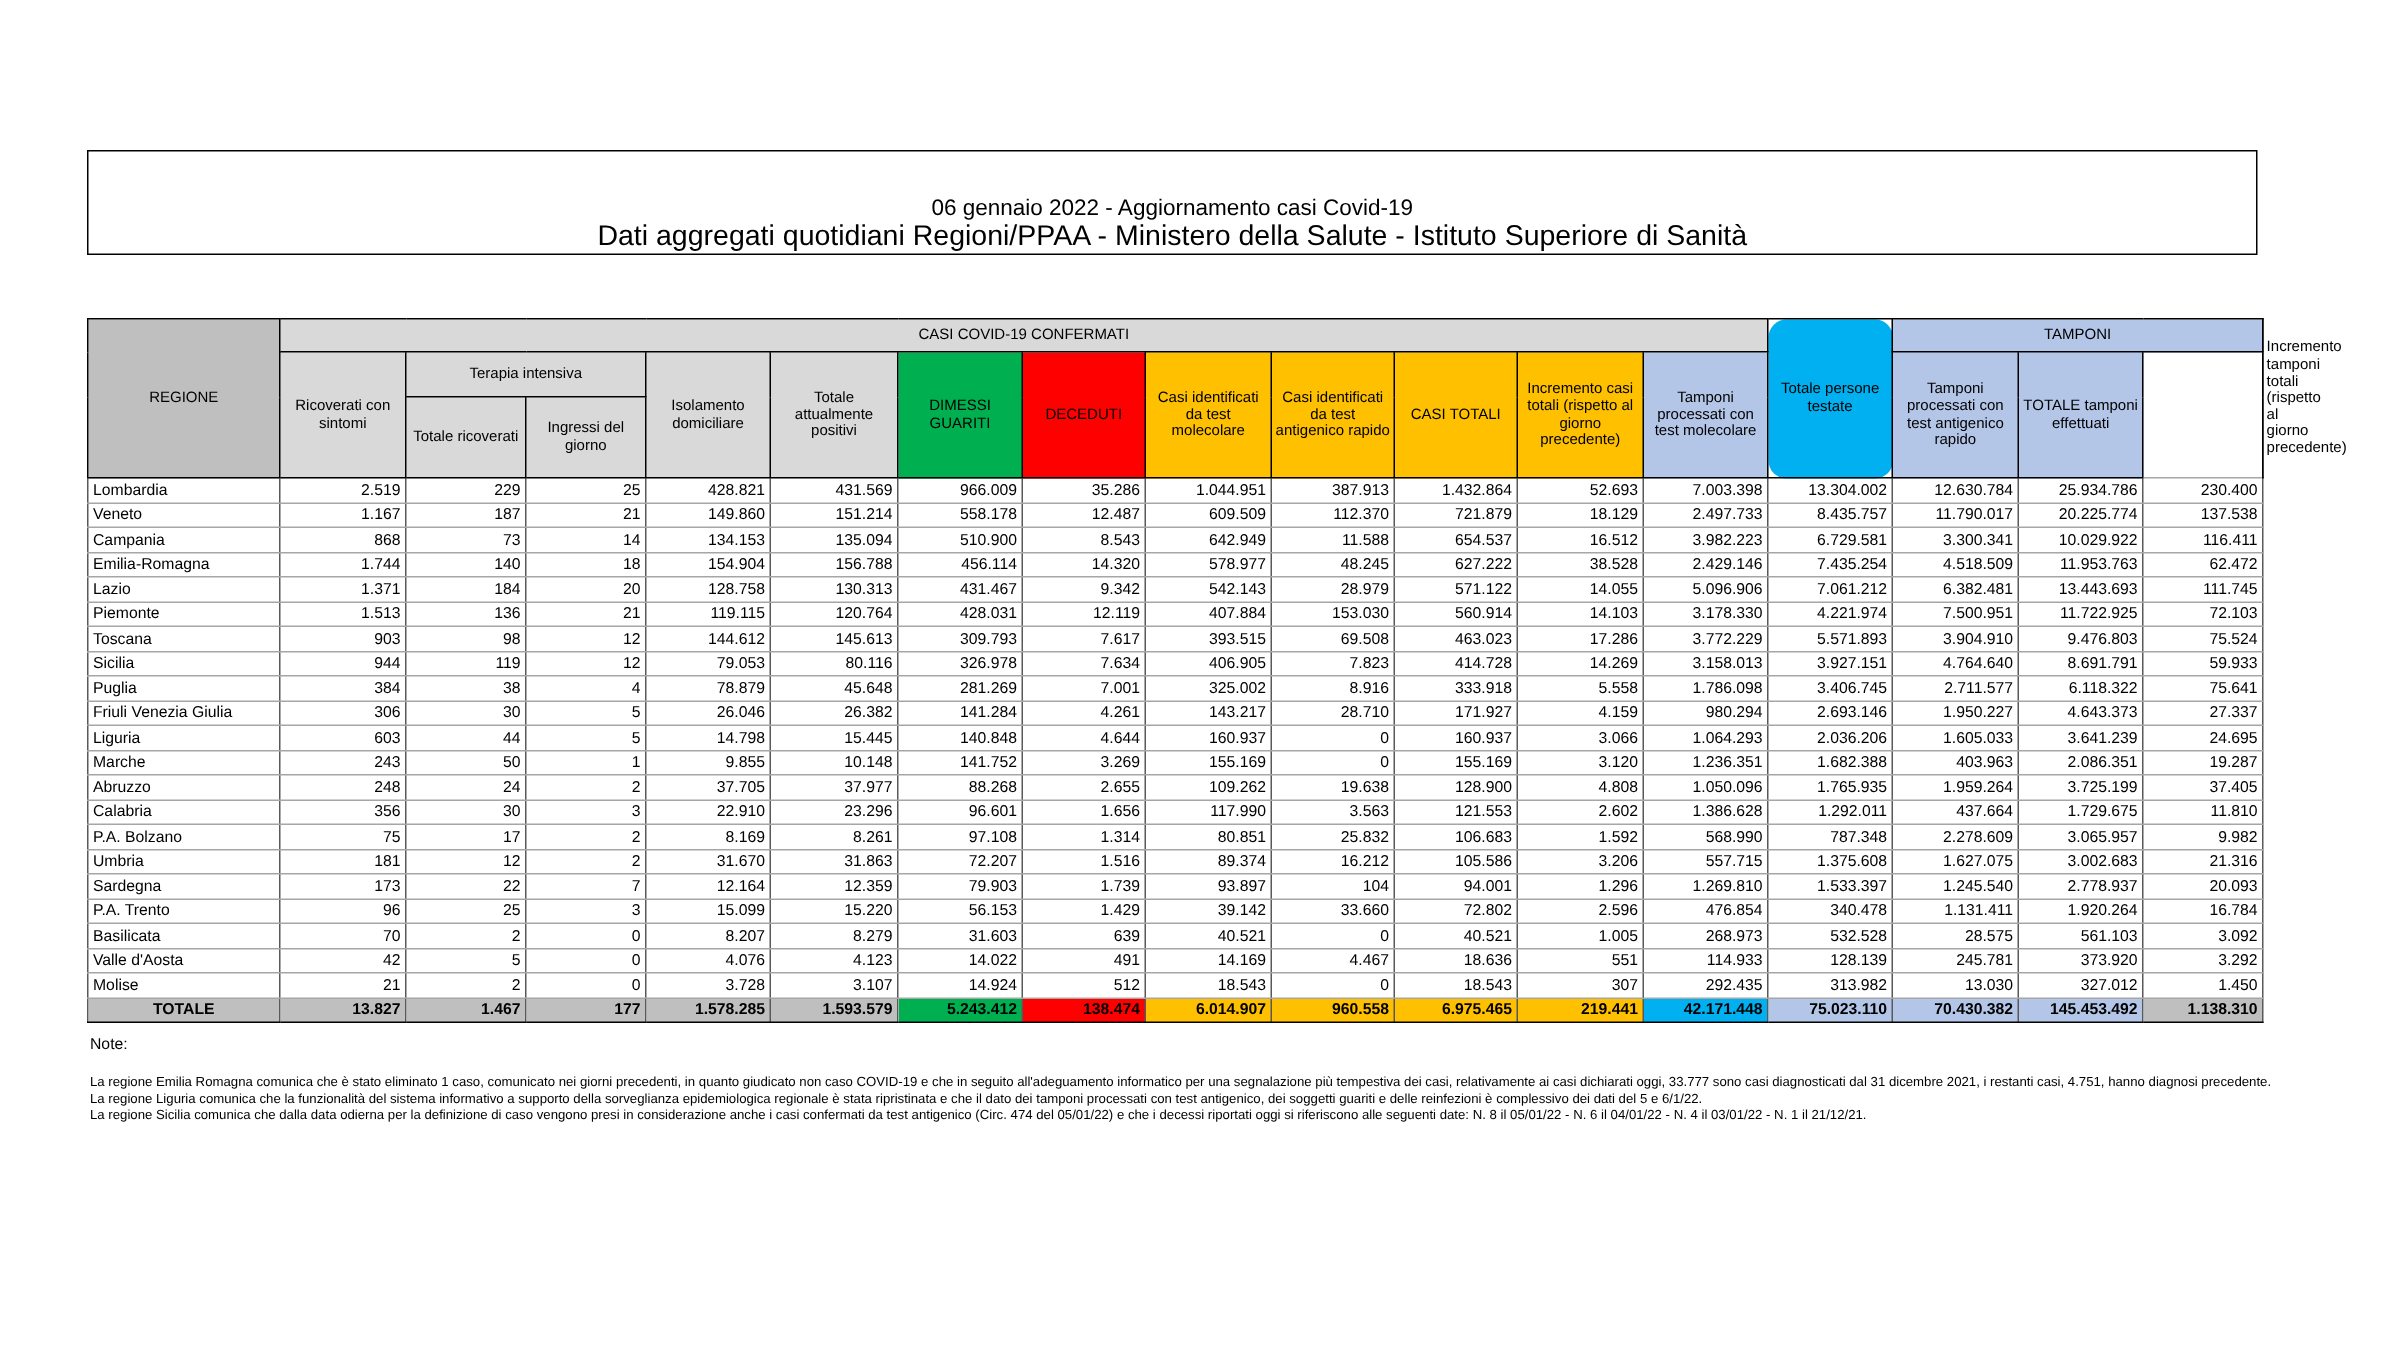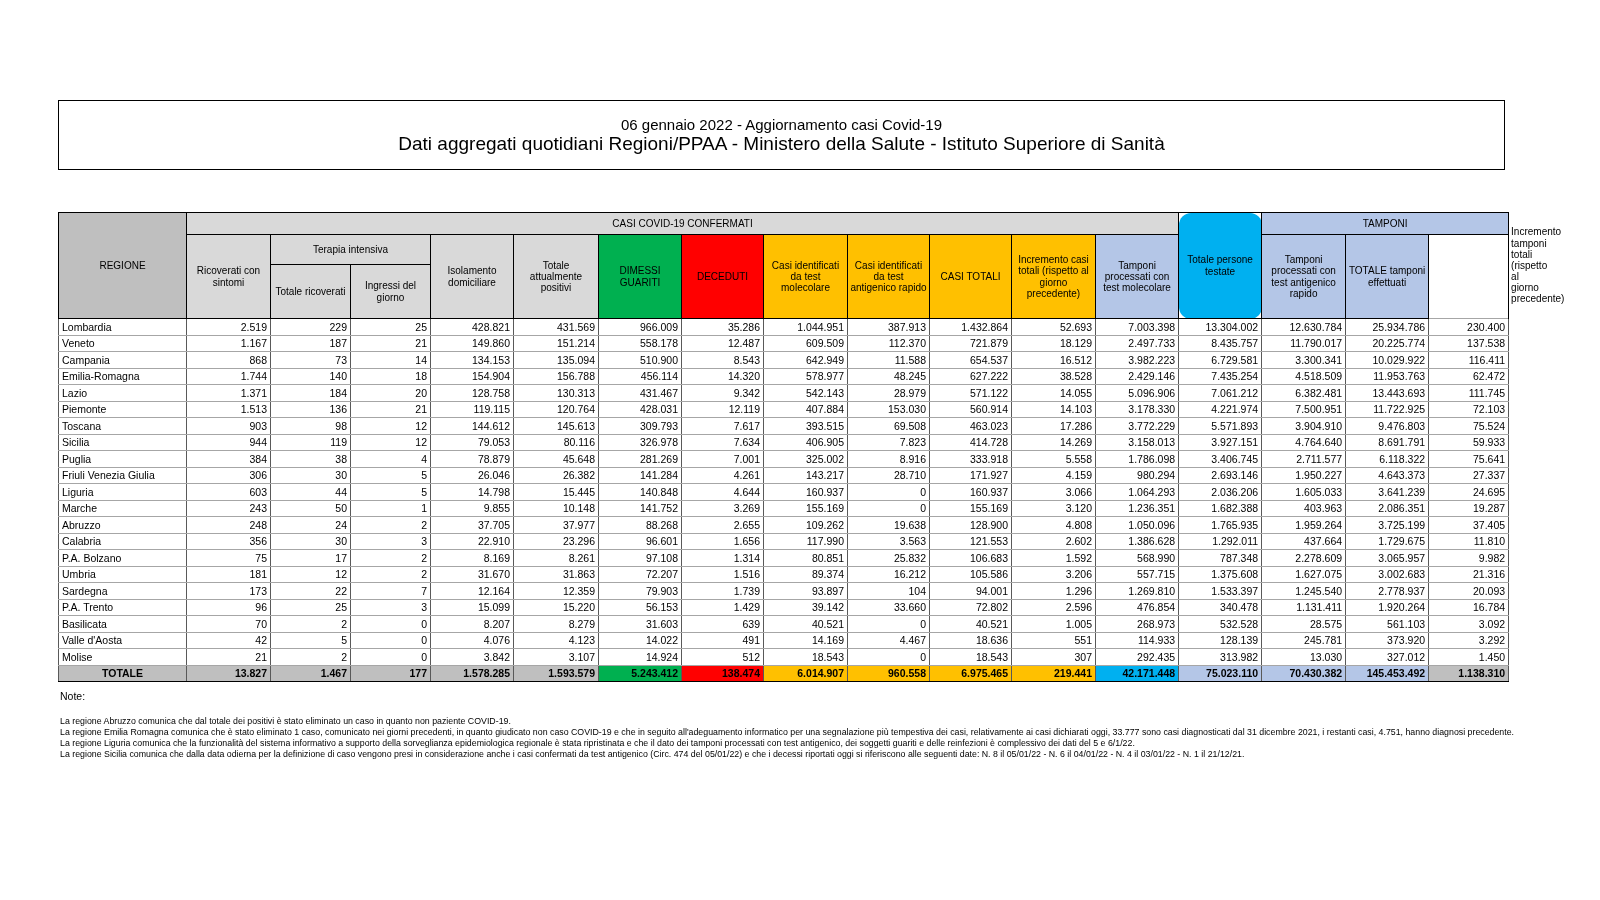--- a/index.html
+++ b/index.html
@@ -1,20 +1,20 @@
 <!DOCTYPE html>
 <html style="--hgray: #bfbfbf; --hlite: #d9d9d9; --green: #00b050; --red: #ff0000; --gold: #ffc000; --cyan: #00b0f0; --blue: #b4c6e7;"><head>
 <meta charset="utf-8">
 <style>
   html,body{margin:0;padding:0;background:#fff;}
   .page{position:relative;width:1600px;height:900px;background:#ffffff;
         font-family:"Liberation Sans",sans-serif;color:#000;}
   .title-box{position:absolute;left:58px;top:100px;width:1445px;height:68px;
              border:1px solid #000;display:flex;flex-direction:column;
-             justify-content:center;align-items:center;}
+             justify-content:flex-end;align-items:center;}
   .title-box .t1{font-size:15px;}
   .title-box .t2{font-size:19px;}
   table.covid{position:absolute;left:58px;top:212px;border-collapse:collapse;
               table-layout:fixed;width:1450px;font-size:10.5px;}
   table.covid th{border:1px solid #000;font-weight:normal;text-align:center;
                  vertical-align:middle;padding:1px 2px;font-size:10px;line-height:1.12;}
   table.covid td{border-left:1px solid #595959;border-right:1px solid #595959;
                  border-top:1px solid #a6a6a6;border-bottom:1px solid #a6a6a6;
                  padding:0 3px;height:15.5px;white-space:nowrap;overflow:hidden;}
   tr.band1{height:22px;} tr.band2{height:30px;} tr.band3{height:54px;}
@@ -479,21 +479,21 @@
           <td class="num">128.139</td>
           <td class="num">245.781</td>
           <td class="num">373.920</td>
           <td class="num">3.292</td>
         </tr>
         <tr>
           <td class="region">Molise</td>
           <td class="num">21</td>
           <td class="num">2</td>
           <td class="num">0</td>
-          <td class="num">3.842</td>
+          <td class="num">3.728</td>
           <td class="num">3.107</td>
           <td class="num">14.924</td>
           <td class="num">512</td>
           <td class="num">18.543</td>
           <td class="num">0</td>
           <td class="num">18.543</td>
           <td class="num">307</td>
           <td class="num">292.435</td>
           <td class="num">313.982</td>
           <td class="num">13.030</td>
@@ -518,20 +518,19 @@
           <td class="num tblue">70.430.382</td>
           <td class="num tblue">145.453.492</td>
           <td class="num tg">1.138.310</td>
         </tr>
       </tbody>
   </table>
 
   <div class="notes">
     <div class="nh">Note:</div>
     <div>
-        <div class="nl">La regione Abruzzo comunica che dal totale dei positivi è stato eliminato un caso in quanto non paziente COVID-19.</div>
         <div class="nl">La regione Emilia Romagna comunica che è stato eliminato 1 caso, comunicato nei giorni precedenti, in quanto giudicato non caso COVID-19 e che in seguito all'adeguamento informatico per una segnalazione più tempestiva dei casi, relativamente ai casi dichiarati oggi, 33.777 sono casi diagnosticati dal 31 dicembre 2021, i restanti casi, 4.751, hanno diagnosi precedente.</div>
         <div class="nl">La regione Liguria comunica che la funzionalità del sistema informativo a supporto della sorveglianza epidemiologica regionale è stata ripristinata e che il dato dei tamponi processati con test antigenico, dei soggetti guariti e delle reinfezioni è complessivo dei dati del 5 e 6/1/22.</div>
         <div class="nl">La regione Sicilia comunica che dalla data odierna per la definizione di caso vengono presi in considerazione anche i casi confermati da test antigenico (Circ. 474 del 05/01/22) e che i decessi riportati oggi si riferiscono alle seguenti date: N. 8 il 05/01/22 - N. 6 il 04/01/22 - N. 4 il 03/01/22 - N. 1 il 21/12/21.</div>
       </div>
   </div>
 
 </div>
 
 </body></html>

